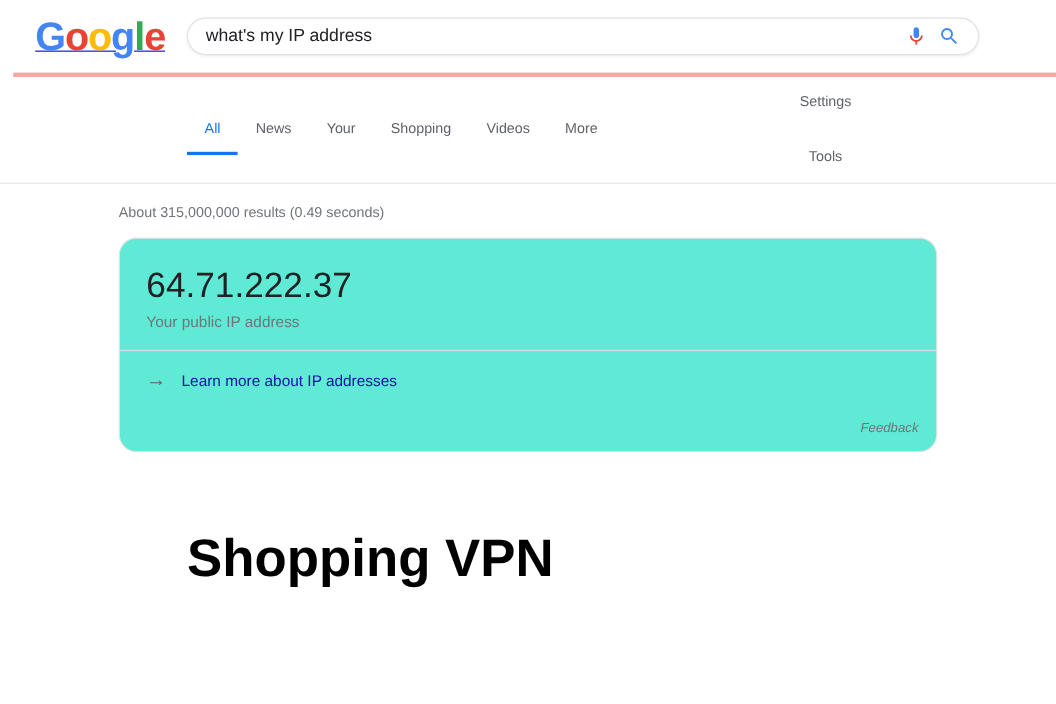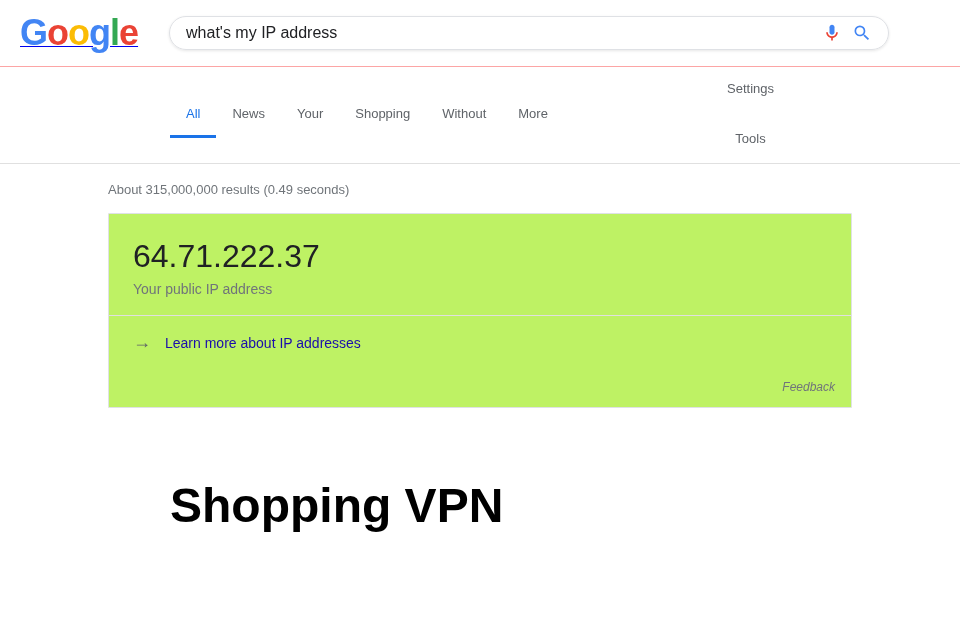--- a/index.html
+++ b/index.html
@@ -14,22 +14,23 @@
       width: 960px;
       min-height: 640px;
       overflow-x: hidden;
     }
 
     
     .header {
       display: flex;
       align-items: center;
       padding: 12px 20px;
-      border-bottom: 1px solid #fca5a5;
-      gap: 31px;
+      border-bottom: 4px solid #fca5a5;
+      gap: 20px;
+      margin-left: 12px;
     }
 
     .google-logo {
       font-size: 36px;
       font-weight: bold;
       letter-spacing: -1px;
       text-decoration: none;
       flex-shrink: 0;
     }
 
@@ -125,24 +126,24 @@
 
     .results-stats {
       font-size: 13px;
       color: #70757a;
       padding: 8px 0 16px;
     }
 
     
     .featured-card {
       border: 1px solid #dfe1e5;
-      border-radius: 1px;
+      border-radius: 16px;
       max-width: 760px;
       margin-bottom: 20px;
-      background: #bef264;
+      background: #5eead4;
     }
 
     .ip-section {
       padding: 24px 24px 18px;
     }
 
     .ip-address {
       font-size: 32px;
       color: #202124;
       font-weight: 400;
@@ -228,21 +229,21 @@
     </div>
   </div>
 </div>
 
 <nav class="nav-tabs">
   <div class="nav-left">
     <a class="nav-tab active" href="#">All</a>
     <a class="nav-tab" href="#">News</a>
     <a class="nav-tab" href="#">Your</a>
     <a class="nav-tab" href="#">Shopping</a>
-    <a class="nav-tab" href="#">Without</a>
+    <a class="nav-tab" href="#">Videos</a>
     <a class="nav-tab" href="#">More</a>
   </div>
   <div class="nav-right">
     <a class="nav-tab" href="#">Settings</a>
     <a class="nav-tab" href="#">Tools</a>
   </div>
 </nav>
 
 <div class="results-area">
   <div class="results-stats">About 315,000,000 results (0.49 seconds)</div>

